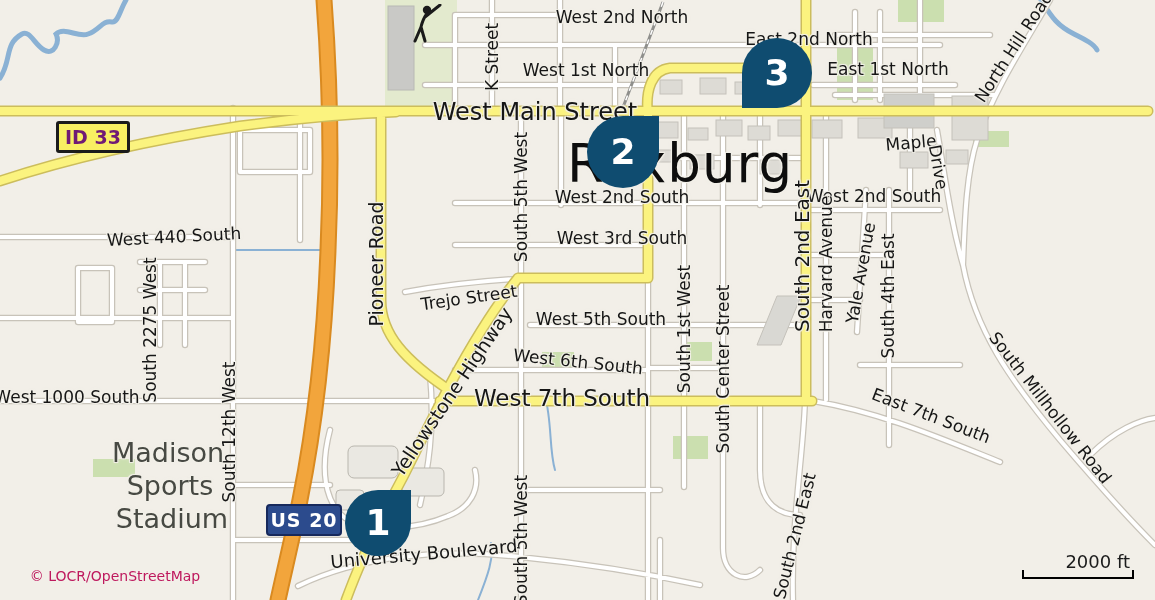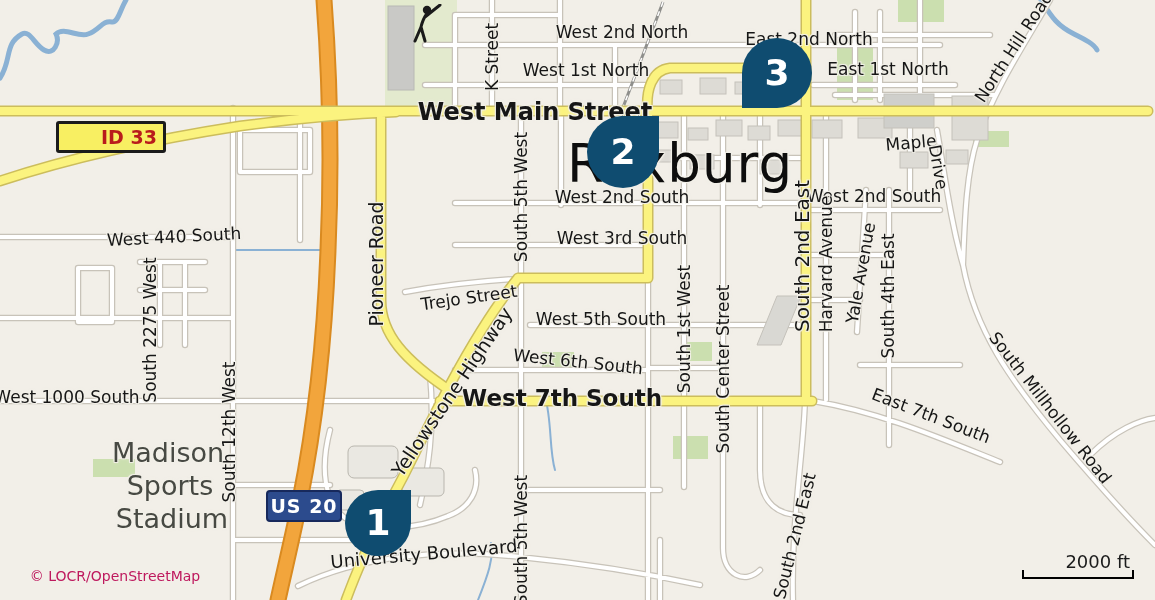--- a/index.html
+++ b/index.html
@@ -4,34 +4,34 @@
 <style>
   html,body{margin:0;padding:0;}
   #map{position:relative;width:1155px;height:600px;background:#F2EFE8;overflow:hidden;
        font-family:"DejaVu Sans",sans-serif;}
   #basemap{position:absolute;left:0;top:0;}
   .lbl{position:absolute;white-space:nowrap;color:#161616;font-size:17px;line-height:1;
        transform:translate(-50%,-50%);
        text-shadow:-1px -1px 0 rgba(242,239,232,.9),1px -1px 0 rgba(242,239,232,.9),
                    -1px 1px 0 rgba(242,239,232,.9),1px 1px 0 rgba(242,239,232,.9),
                    0 0 4px rgba(242,239,232,.95);}
-  .b{font-weight:bold;}
+  .b{font-weight:normal;}
   .city{font-size:53px;color:#0d0d0d;letter-spacing:1px;}
   .stadium{color:#474943;font-size:27px;}
   .attr{font-size:14px;color:#be185d;text-shadow:none;}
   .marker{position:absolute;background:#0F4C70;display:flex;align-items:center;justify-content:center;}
   .marker span{color:#ffffff;font-weight:bold;font-size:36px;
                font-family:"DejaVu Sans",sans-serif;transform:translateY(-1px);}
   .tip-tr{border-radius:50% 0 50% 50%;}
   .tip-bl{border-radius:50% 50% 50% 0;}
   .shield{position:absolute;display:flex;align-items:center;justify-content:center;
           font-weight:bold;font-family:"DejaVu Sans",sans-serif;}
   .shield-id33{left:56px;top:121px;width:68px;height:26px;background:#F8EF62;
-               border:3px solid #1b1b1b;border-radius:3px;color:#b91c1c;font-size:19px;padding-left:36px;}
-  .shield-us20{left:266px;top:490px;width:72px;height:28px;background:#2C4B8D;
+               border:3px solid #1b1b1b;border-radius:3px;color:#701a75;font-size:19px;}
+  .shield-us20{left:266px;top:504px;width:72px;height:28px;background:#2C4B8D;
                border:2px solid #17295C;border-radius:4px;color:#fff;font-size:19px;letter-spacing:1px;}
   .scalebar{position:absolute;left:1022px;top:570px;width:108px;height:7px;
             border-left:2px solid #000;border-right:2px solid #000;border-bottom:2px solid #000;}
   .scalelbl{position:absolute;left:1022px;top:551px;width:108px;text-align:right;
             font-size:18px;color:#1c1c1c;}
   .golfer{position:absolute;left:408px;top:4px;}
 </style>
 </head>
 <body>
 
@@ -144,21 +144,21 @@
     <g>
       <use href="#yellow-roads" fill="none" stroke="#FBF37F" stroke-width="8" stroke-linecap="round" stroke-linejoin="round"></use>
     </g>
   </svg>
 
   <svg class="golfer" width="34" height="44" viewBox="0 0 34 44">
     <circle cx="19" cy="6" r="4.2" fill="#1a1a1a"></circle>
     <path d="M18 11 C15 15 14 19 13 23 M13 23 L7 37 M13 23 L17 37 M17 13 L27 5 M27 5 L32 1" stroke="#1a1a1a" stroke-width="3" fill="none" stroke-linecap="round"></path>
   </svg>
 
-  <div class="lbl" style="left:622px;top:32px">West 2nd North</div>
+  <div class="lbl" style="left:622px;top:17px">West 2nd North</div>
   <div class="lbl" style="left:809px;top:39px">East 2nd North</div>
   <div class="lbl" style="left:586px;top:70px">West 1st North</div>
   <div class="lbl" style="left:888px;top:69px">East 1st North</div>
   <div class="lbl b" style="left:535px;top:112px;font-size:24px">West Main Street</div>
   <div class="lbl" style="left:622px;top:197px">West 2nd South</div>
   <div class="lbl" style="left:874px;top:196px">West 2nd South</div>
   <div class="lbl" style="left:622px;top:238px">West 3rd South</div>
   <div class="lbl" style="left:911px;top:143px;transform:translate(-50%,-50%) rotate(-5deg)">Maple</div>
   <div class="lbl" style="left:938px;top:167px;transform:translate(-50%,-50%) rotate(80deg)">Drive</div>
   <div class="lbl" style="left:174px;top:237px;transform:translate(-50%,-50%) rotate(-3deg)">West 440 South</div>

